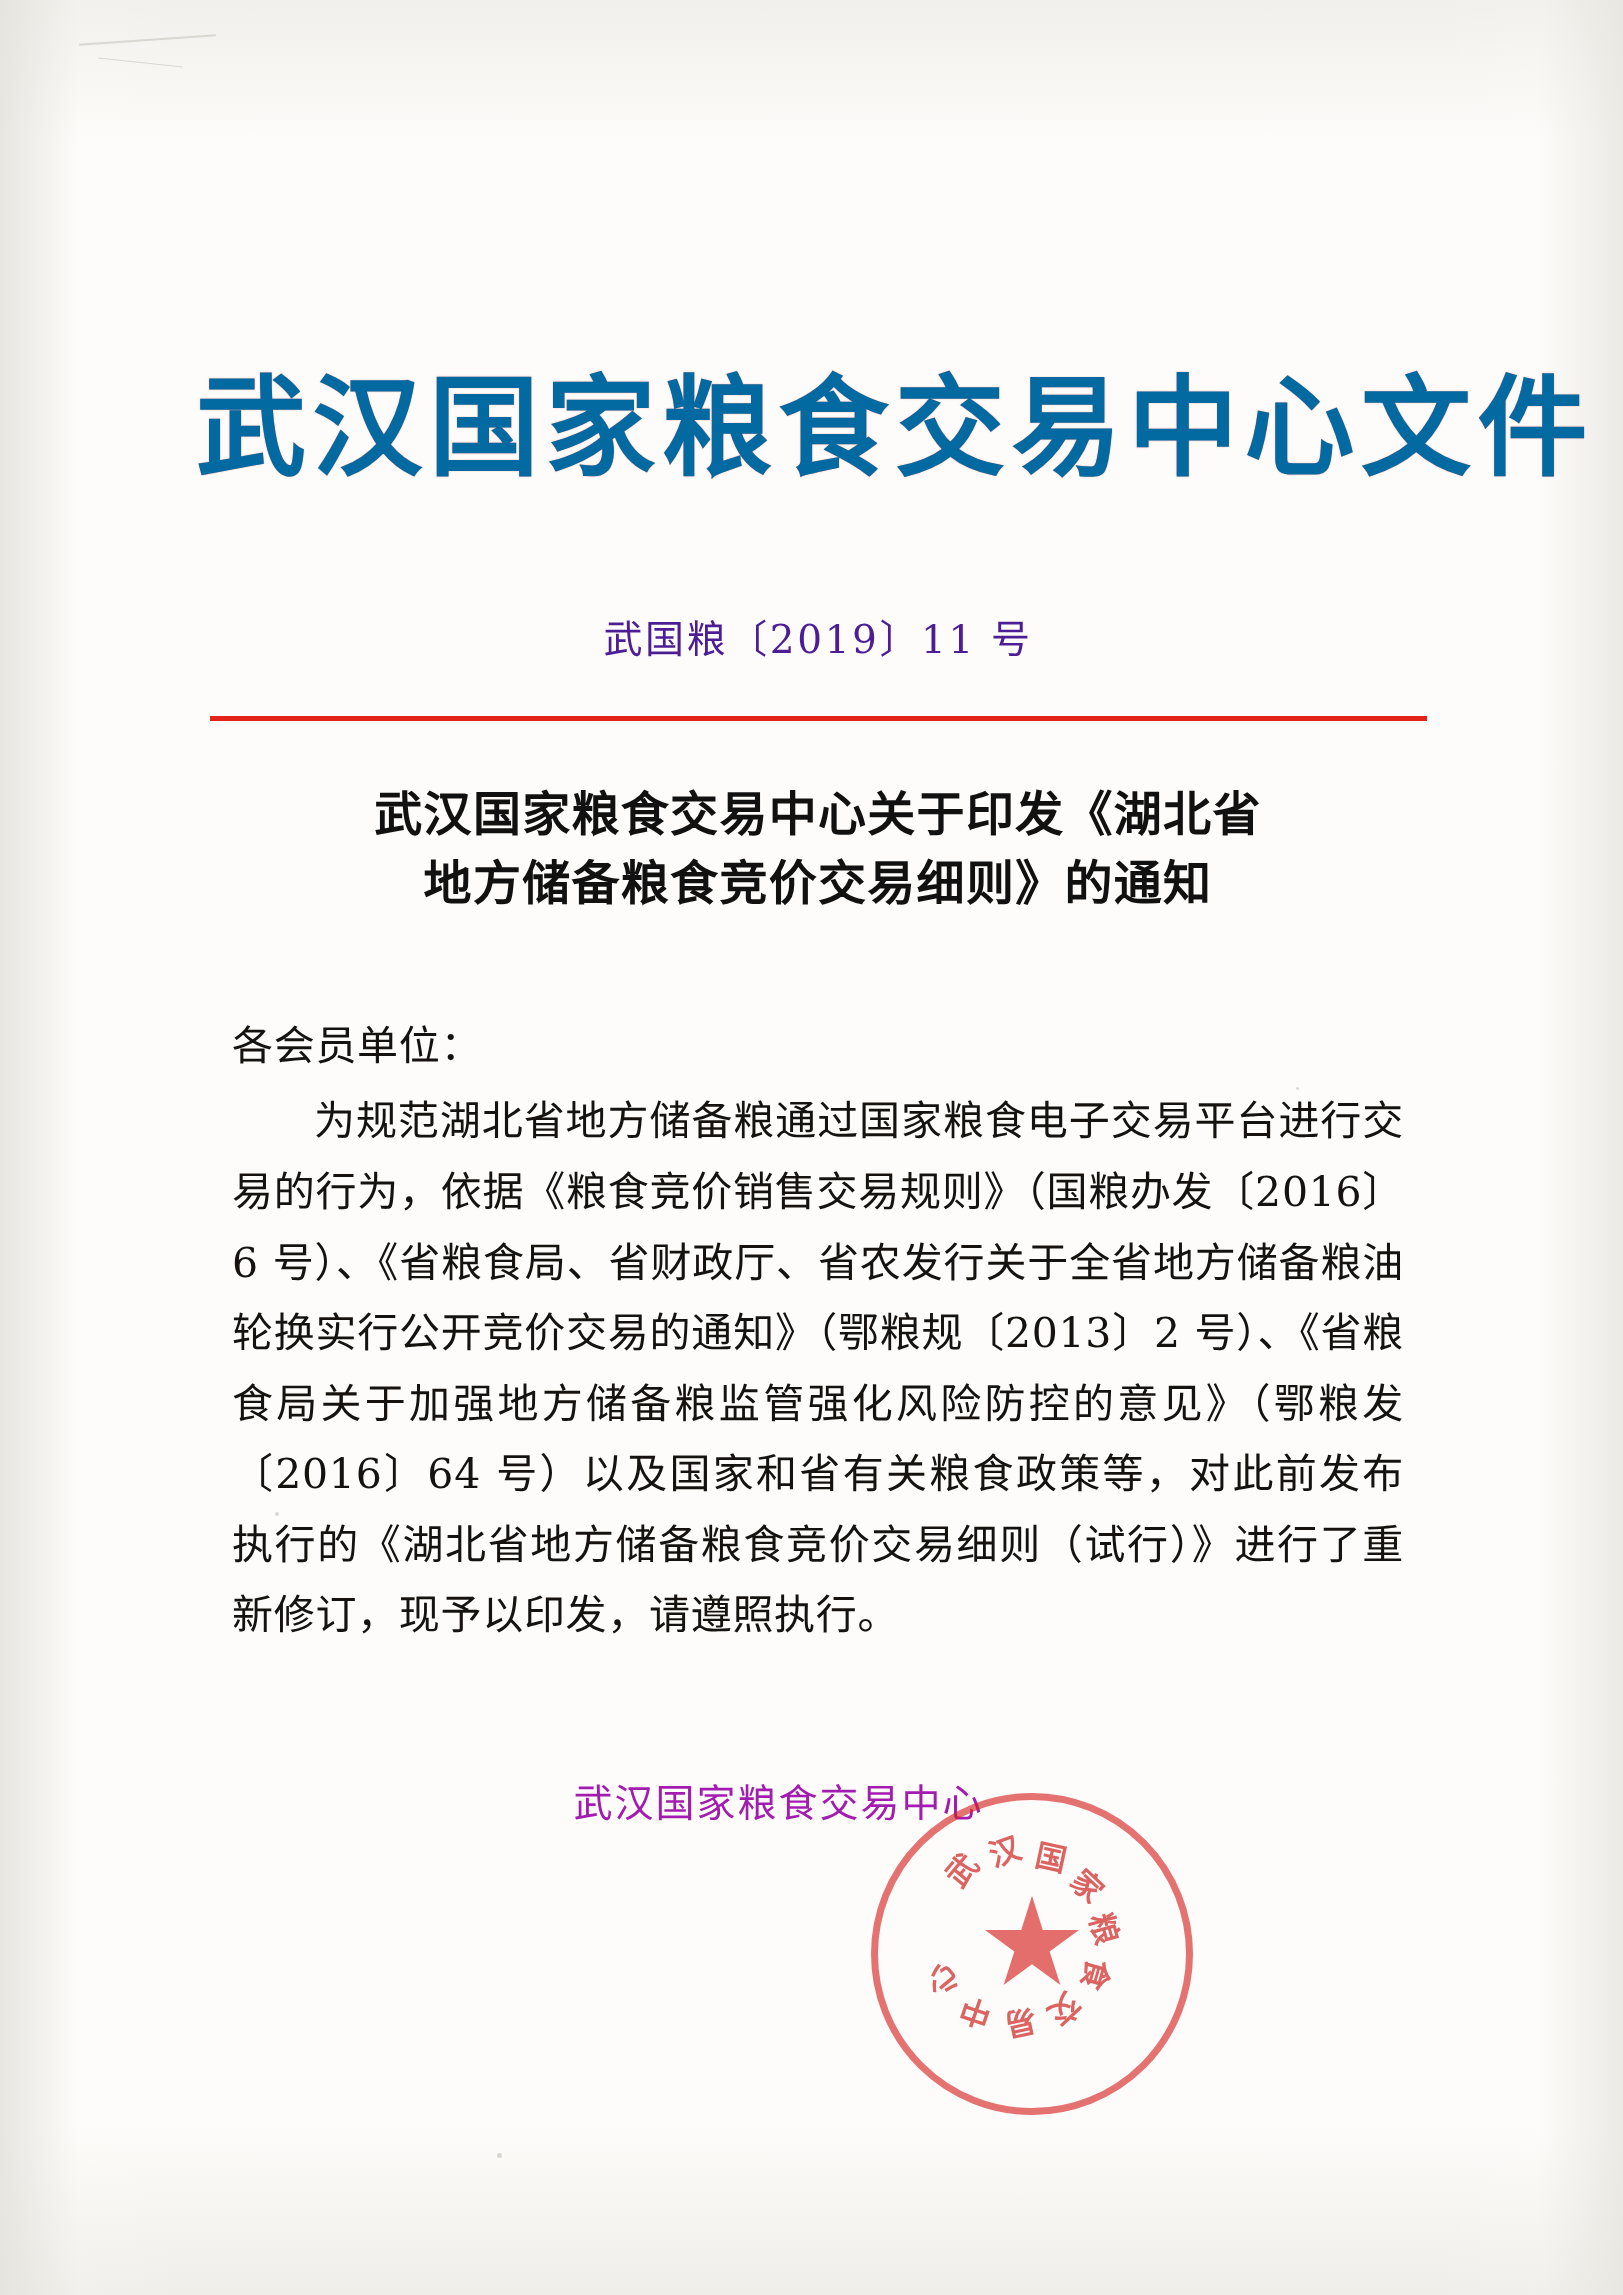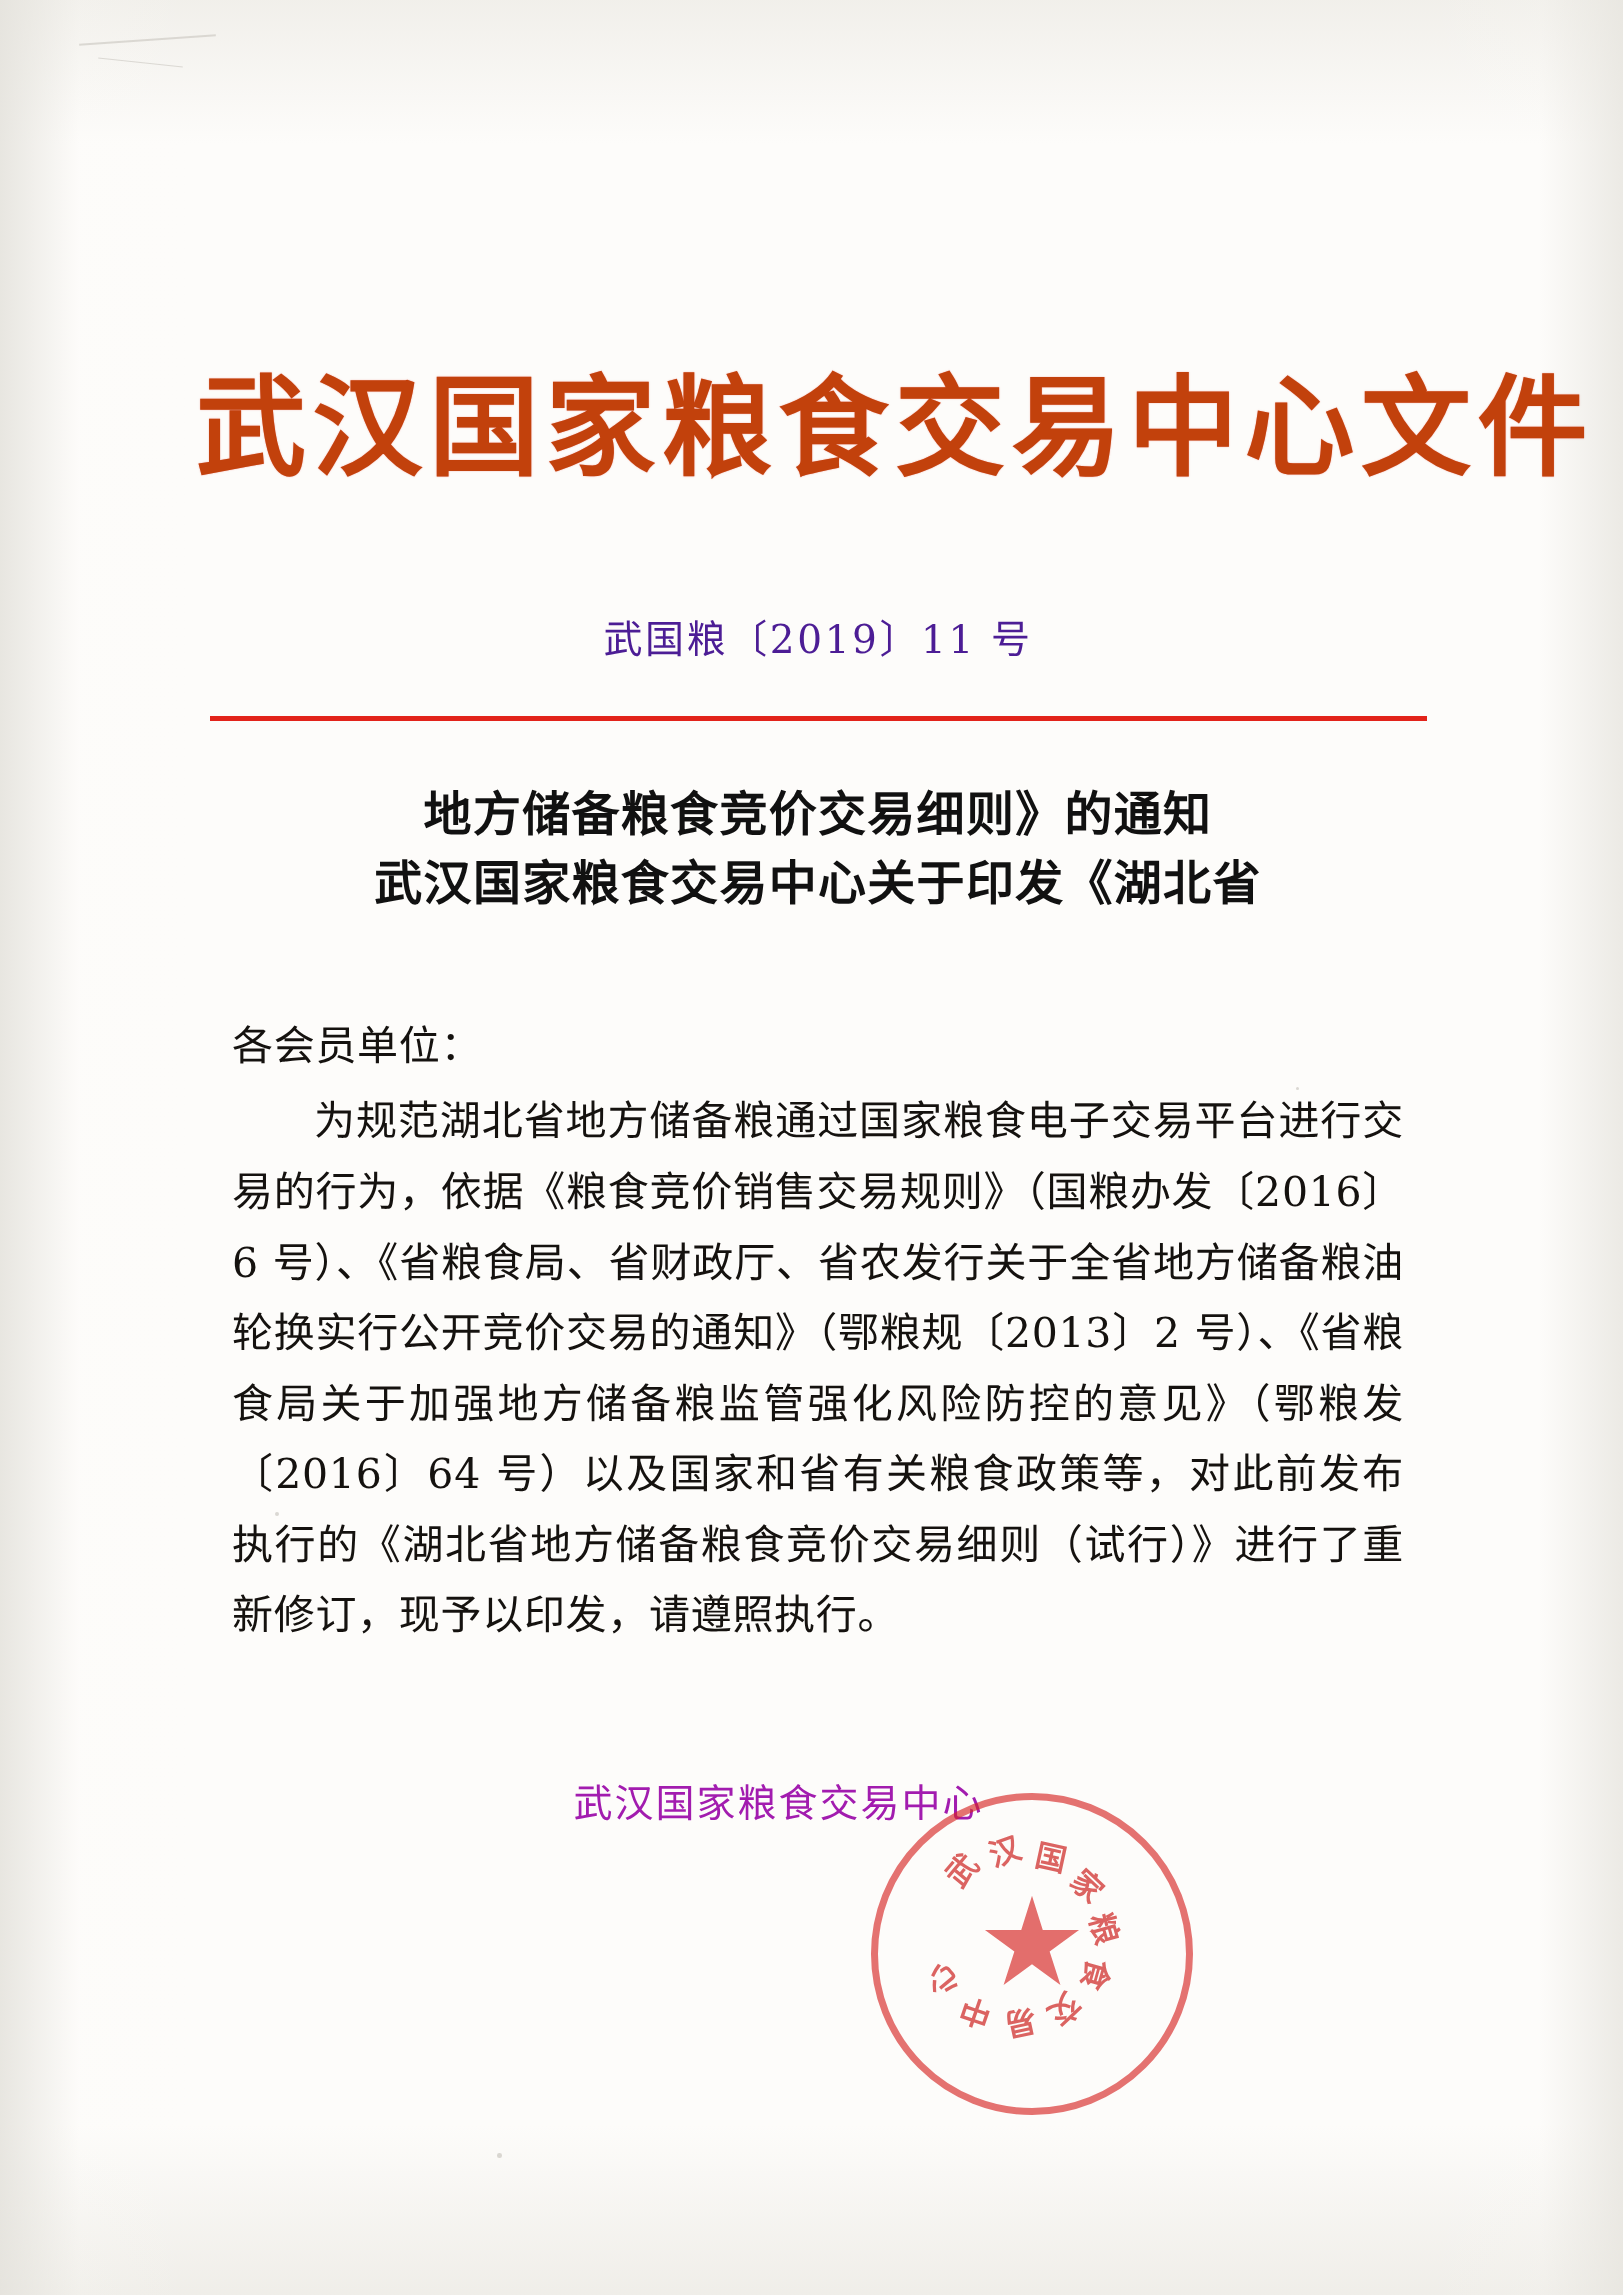--- a/index.html
+++ b/index.html
@@ -44,21 +44,21 @@
     position: absolute;
     left: 196px;
     top: 0;
     width: 1244px;
     height: 2295px;
   }
 
   .doc-header {
     text-align: center;
     margin-top: 367px;
-    color: #c2410c;
+    color: #0369a1;
     font-family: "DejaVu Serif", "Liberation Serif", serif;
     font-weight: 700;
     font-size: 110px;
     letter-spacing: 6.5px;
     line-height: 1.1;
     white-space: nowrap;
     text-shadow: 0 0 1.3px rgba(226,35,26,0.5);
   }
 
   .doc-number {
@@ -179,22 +179,22 @@
 
   <div class="content">
 
     <div class="doc-header">武汉国家粮食交易中心文件</div>
 
     <div class="doc-number">武国粮〔2019〕11 号</div>
 
     <div class="red-rule"></div>
 
     <div class="doc-title">
+      <div>武汉国家粮食交易中心关于印发《湖北省</div>
       <div>地方储备粮食竞价交易细则》的通知</div>
-      <div>武汉国家粮食交易中心关于印发《湖北省</div>
     </div>
 
     <div class="body-block">
       <div class="salutation">各会员单位：</div>
       <div class="para">为规范湖北省地方储备粮通过国家粮食电子交易平台进行交易的行为，依据《粮食竞价销售交易规则》（国粮办发〔2016〕6 号）、《省粮食局、省财政厅、省农发行关于全省地方储备粮油轮换实行公开竞价交易的通知》（鄂粮规〔2013〕2 号）、《省粮食局关于加强地方储备粮监管强化风险防控的意见》（鄂粮发〔2016〕64 号）以及国家和省有关粮食政策等，对此前发布执行的《湖北省地方储备粮食竞价交易细则（试行）》进行了重新修订，现予以印发，请遵照执行。</div>
 
       <div class="signature-block">
         <div class="sign-org">武汉国家粮食交易中心</div>
       </div>
     </div>

